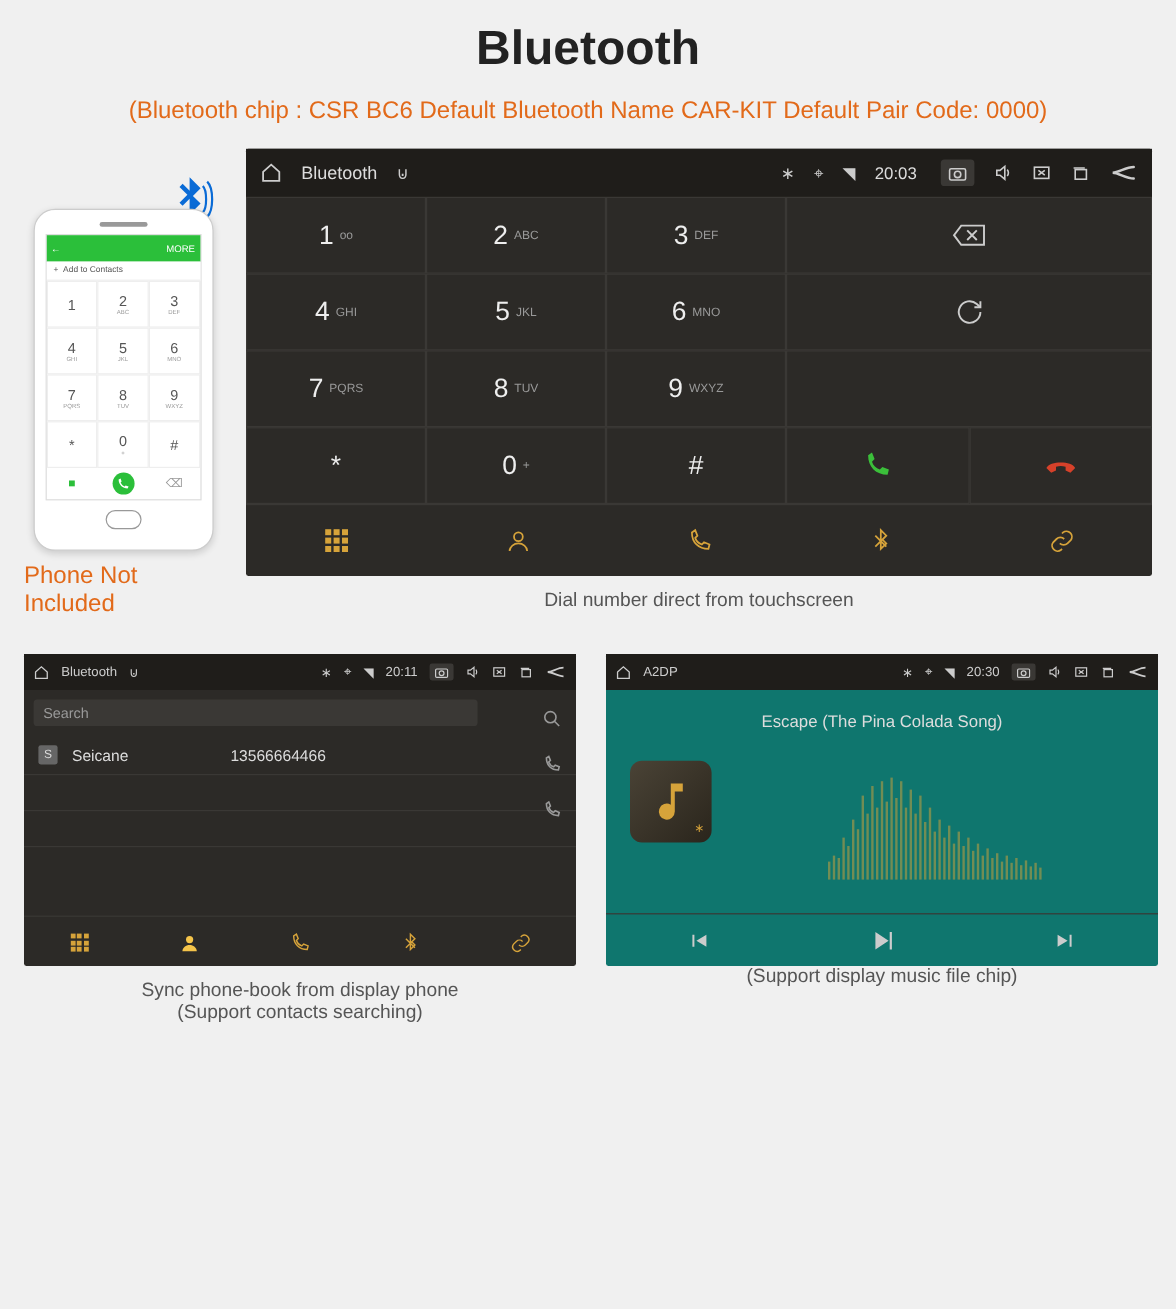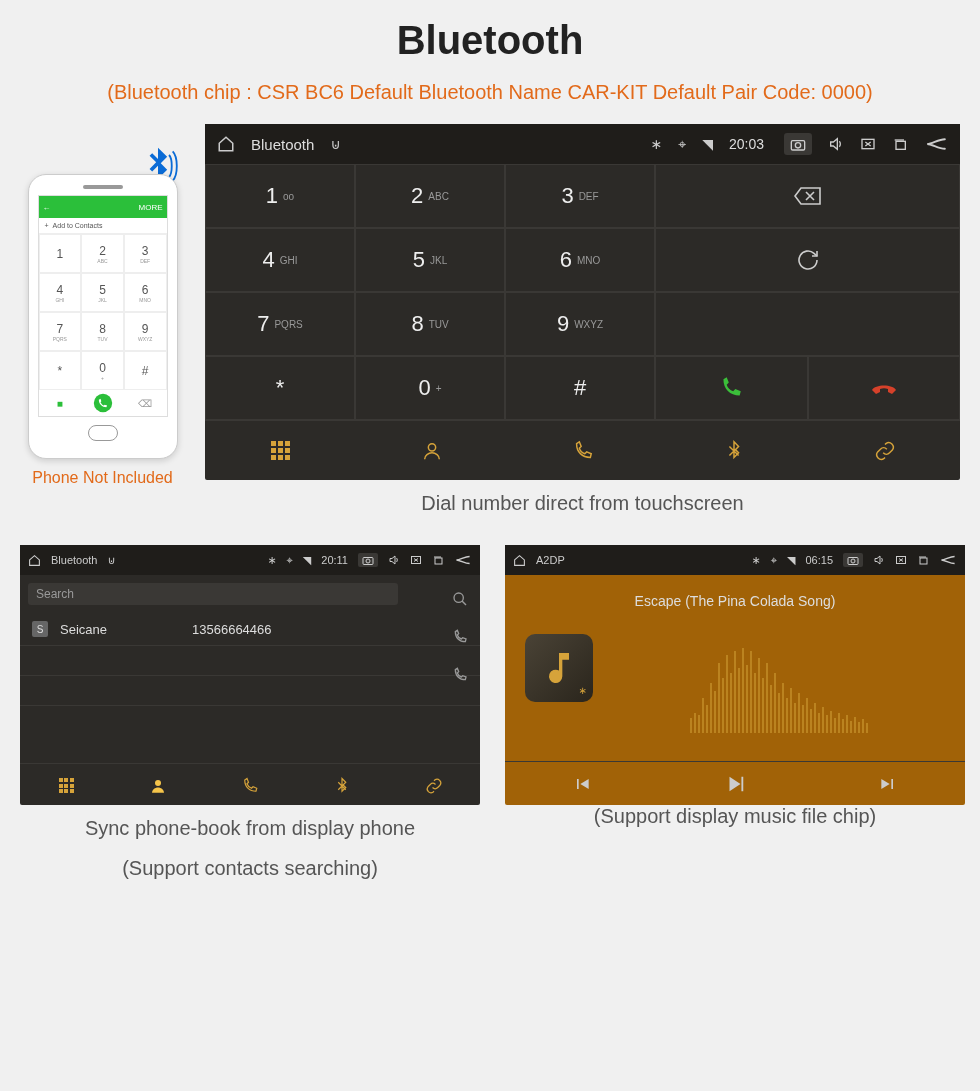--- a/index.html
+++ b/index.html
@@ -15,38 +15,38 @@
   .phone-screen { width: 130px; height: 222px; background: #fff; border: 1px solid #ddd; display: flex; flex-direction: column; }
   .phone-screen-header { background: #2bbf3a; height: 22px; display: flex; align-items: center; padding: 0 4px; color: #fff; font-size: 8px; gap: 4px; }
   .phone-add-contacts { background: #fff; font-size: 7px; color: #555; padding: 4px 6px; border-bottom: 1px solid #eee; display:flex; align-items:center; gap:4px;}
   .phone-keypad-grid { flex: 1; display: grid; grid-template-columns: repeat(3, 1fr); }
   .phone-keypad-grid div { border: 0.5px solid #eee; display: flex; flex-direction: column; align-items: center; justify-content: center; font-size: 12px; color: #555; }
   .phone-keypad-grid div .sub { font-size: 5px; color: #999; }
   .phone-call-row { display: flex; height: 26px; }
   .phone-call-row div { flex: 1; display: flex; align-items: center; justify-content: center; }
   .phone-home-btn { width: 30px; height: 16px; border: 1.5px solid #999; border-radius: 8px; margin-top: 8px; }
   .bt-waves { position: absolute; top: 20px; right: 5px; color: #0a6bd6; font-size: 30px; }
-  .phone-caption { color: #e26a1a; font-size: 16px; margin-top: 10px; }
+  .phone-caption { color: #e26a1a; font-size: 20px; margin-top: 10px; }
   .main-col { flex: 1; }
   .device-screen { background: #2c2a27; border-radius: 2px; color: #ddd; position: relative; }
   .big-screen { width: 755px; height: 356px; }
   .ds-top { height: 40px; background: #1f1d1a; display: flex; align-items: center; padding: 0 12px; gap: 16px; }
   .ds-top .title-sm { font-size: 15px; color: #ddd; }
   .ds-top .spacer { flex: 1; }
   .ds-top .icon { color: #ccc; font-size: 14px; display:flex; align-items:center;}
   .ds-top .clock { font-size: 14px; color: #ddd; margin-right:4px;}
   .ds-top .cam { background: #3a3835; padding: 4px 6px; border-radius: 3px; }
   .dialpad { display: grid; grid-template-columns: repeat(3, 150px) 1fr 1fr; grid-template-rows: repeat(4, 64px); }
   .dialpad .key { border: 0.5px solid #3a3835; display: flex; align-items: center; justify-content: center; gap: 5px; }
   .dialpad .key .num { font-size: 22px; color: #eee; }
   .dialpad .key .sub { font-size: 10px; color: #999; }
   .dialpad .action { border: 0.5px solid #3a3835; display: flex; align-items: center; justify-content: center; font-size: 22px; }
   .navbar { height: 60px; display: flex; border-top: 1px solid #3a3835; }
   .navbar .nav-item { flex: 1; display: flex; align-items: center; justify-content: center; font-size: 20px; color: #d6a33a; }
-  .caption { font-size: 20px; color: #555; text-align: center; margin-top: 12px; }
+  .caption { font-size: 16px; color: #555; text-align: center; margin-top: 12px; }
   .row2 { display: flex; gap: 25px; margin-top: 30px; }
   .small-screen { width: 460px; height: 260px; background: #2c2a27; }
   .ds-top-sm { height: 30px; background: #1f1d1a; display: flex; align-items: center; padding: 0 8px; gap: 10px; font-size: 11px; color: #ccc; }
   .ds-top-sm .spacer { flex: 1; }
   .ds-top-sm .icon { font-size: 11px; }
   .search-box { margin: 8px; background: #3a3835; border-radius: 3px; padding: 4px 8px; color: #999; font-size: 12px; width: 370px;}
   .contact-row { display: flex; align-items: center; padding: 8px 12px; gap: 12px; font-size: 13px; color: #ddd; border-bottom: 0.5px solid #3a3835;}
   .contact-row .badge { background: #666; width:16px; height:16px; display:flex; align-items:center; justify-content:center; font-size:10px; border-radius:2px;}
   .contacts-body { position: relative; height: 180px;}
   .side-icons { position: absolute; right: 12px; top: 0; display: flex; flex-direction: column; gap: 22px; padding-top: 8px;}
@@ -425,37 +425,37 @@
               </svg>
             </div>
           <div class="nav-item">
               <svg width="18" height="18" viewBox="0 0 24 24" fill="none" stroke="#d6a33a" stroke-width="1.6">
                 <path d="M10 14a5 5 0 0 0 7 0l3-3a5 5 0 0 0-7-7l-1 1M14 10a5 5 0 0 0-7 0l-3 3a5 5 0 0 0 7 7l1-1"></path>
               </svg>
             </div>
         </div>
       </div>
       <div class="caption">Sync phone-book from display phone</div>
-      <div class="caption" style="margin-top:17px;">(Support contacts searching)</div>
+      <div class="caption" style="margin-top:0;">(Support contacts searching)</div>
     </div>
 
     <div>
-      <div class="device-screen small-screen" style="background:#a16207;">
+      <div class="device-screen small-screen" style="background:#0f766e;">
         <div class="ds-top-sm">
           <span class="icon">
               <svg width="13" height="13" viewBox="0 0 24 24" fill="none" stroke="#ccc" stroke-width="2">
                 <path d="M3 11l9-8 9 8v10H3z"></path>
               </svg>
             </span>
           <span>A2DP</span>
           <span class="spacer"></span>
           <span class="icon">∗</span>
           <span class="icon">⌖</span>
           <span class="icon">◥</span>
-          <span>06:15</span>
+          <span>20:30</span>
           <span class="icon" style="background:#3a3835;padding:2px 4px;border-radius:2px;">
               <svg width="12" height="10" viewBox="0 0 24 20" fill="none" stroke="#ccc" stroke-width="2">
                 <rect x="2" y="5" width="20" height="14" rx="2"></rect>
                 <circle cx="12" cy="12" r="4"></circle>
               </svg>
             </span>
           <span class="icon">
               <svg width="12" height="12" viewBox="0 0 24 24" fill="none" stroke="#ccc" stroke-width="2">
                 <path d="M4 9v6h4l6 5V4l-6 5H4z"></path>
                 <path d="M17 8c2 2 2 6 0 8"></path>

